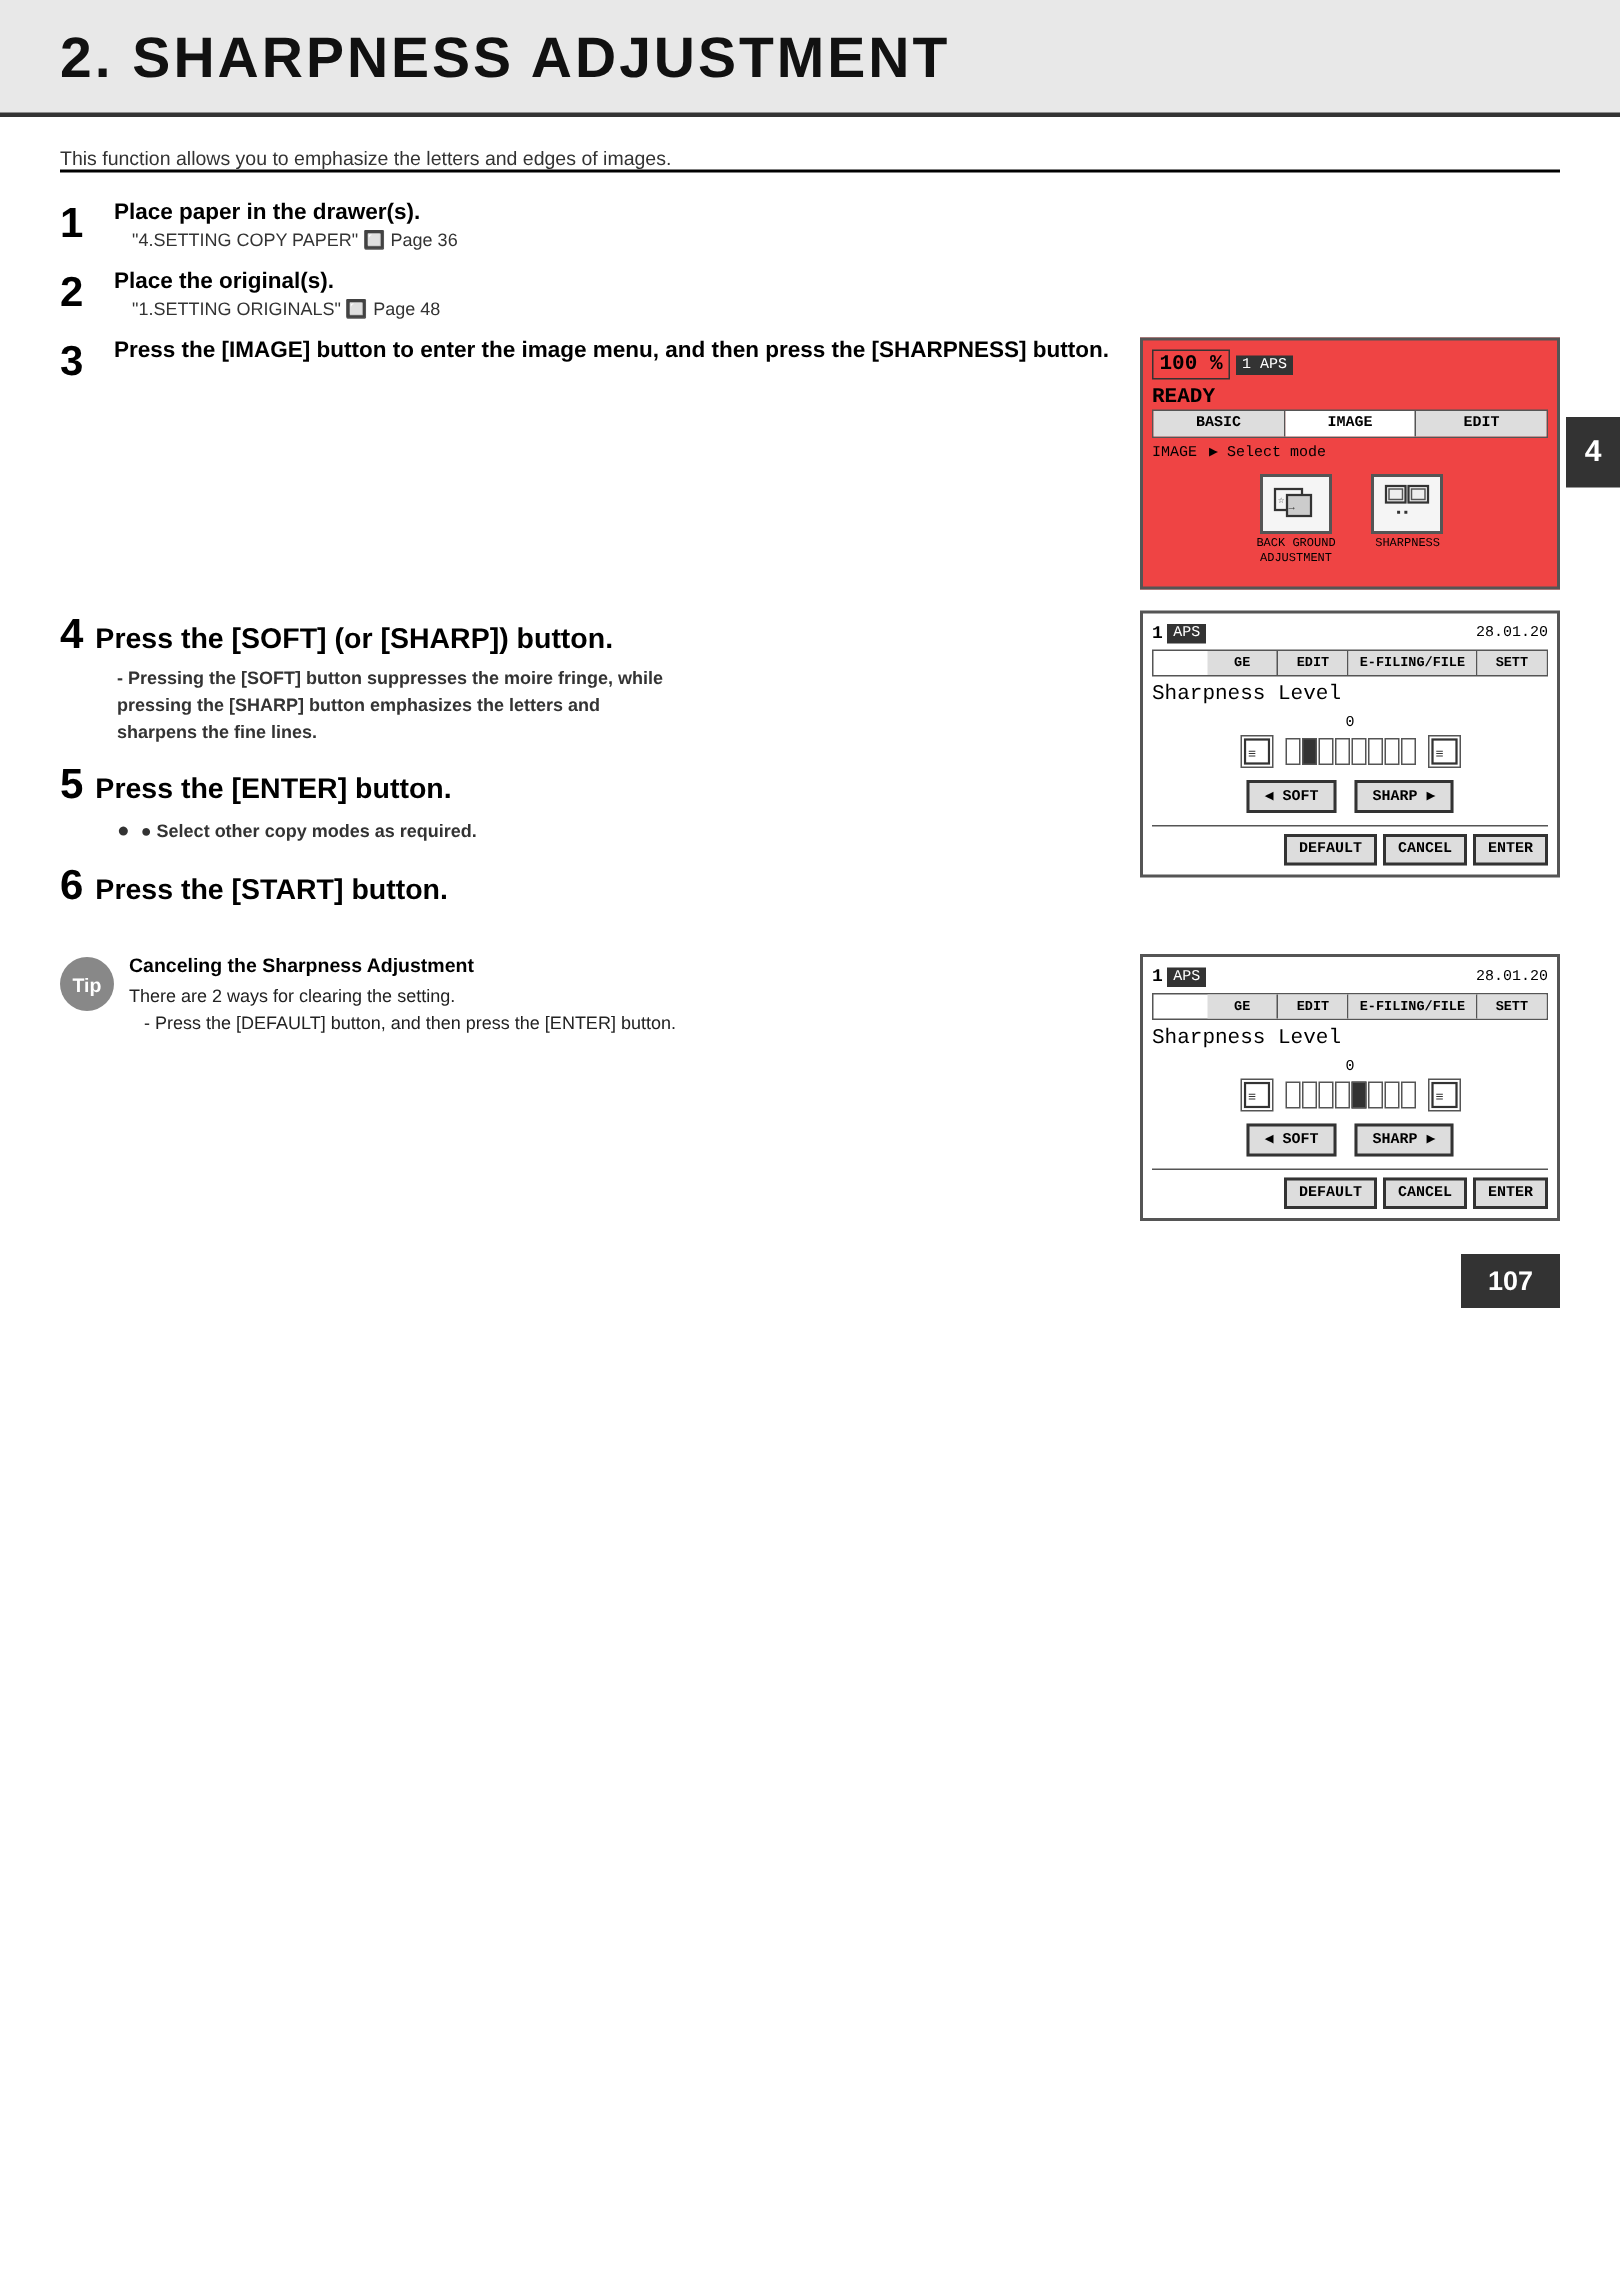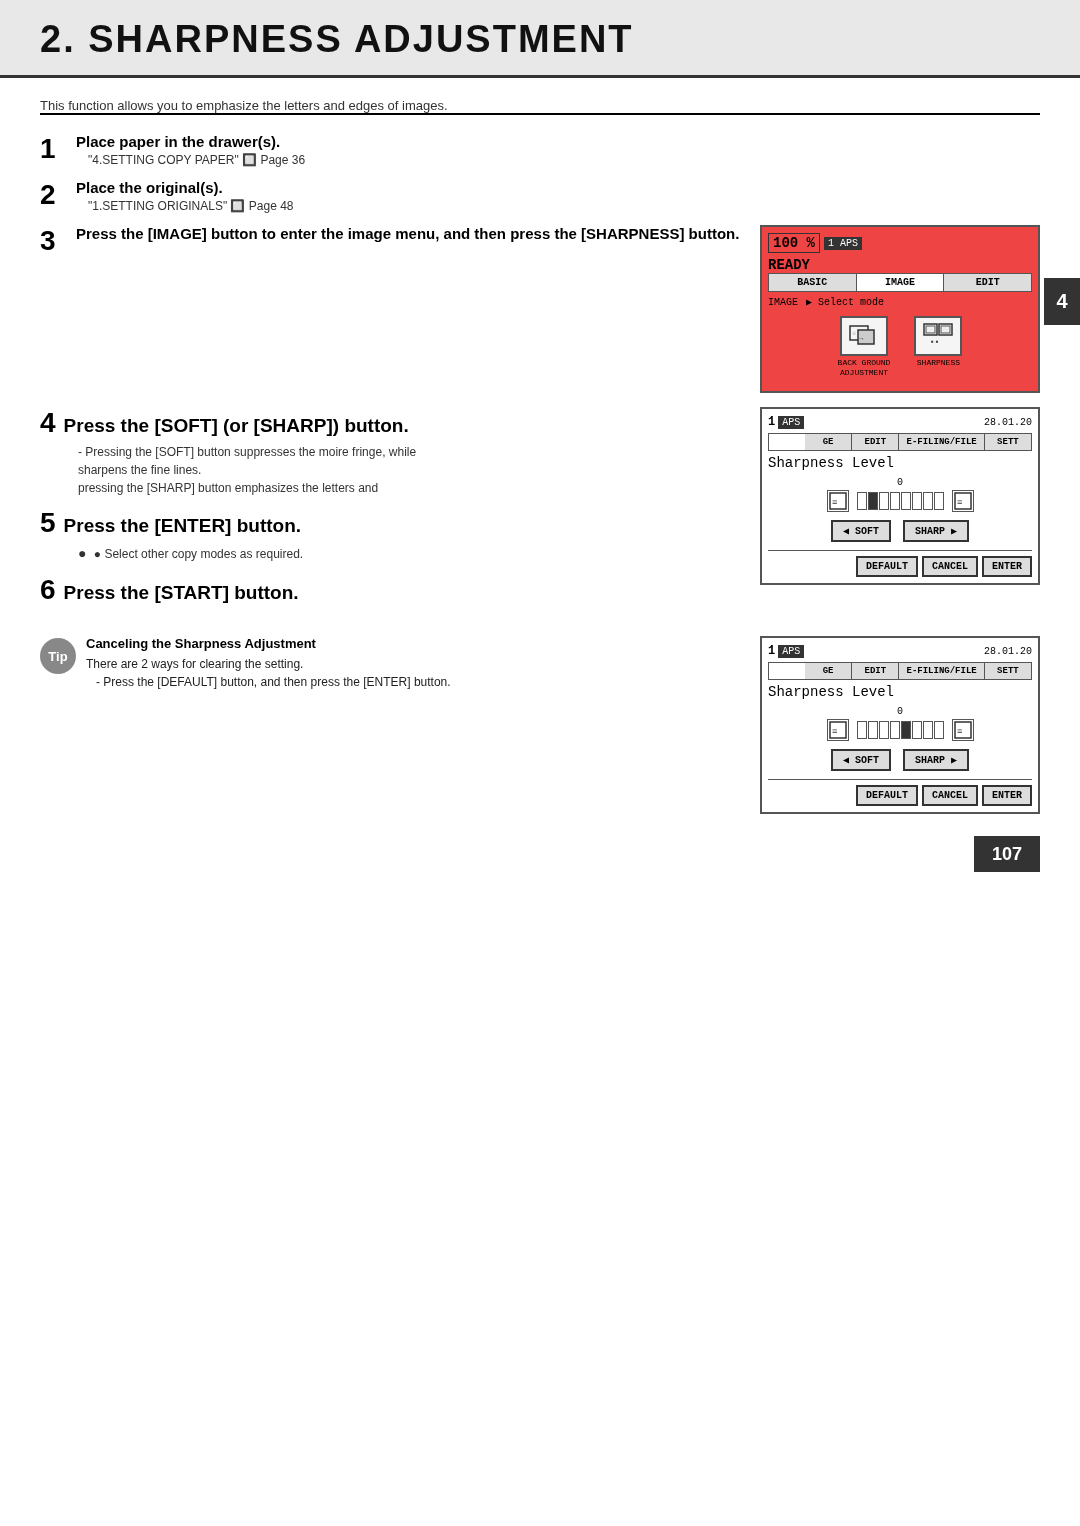--- a/index.html
+++ b/index.html
@@ -396,20 +396,21 @@
     .step-num-large {
       font-size: 28px;
       font-weight: 900;
     }
 
     .step-sub-text {
       font-size: 12px;
       color: #333;
       margin-left: 38px;
       line-height: 1.5;
+      font-weight: bold;
     }
 
     .bullet-dot {
       font-size: 14px;
       margin-right: 4px;
     }
 
     
     .step3-block {
       display: flex;
@@ -509,22 +510,22 @@
 
   <div class="steps-456-wrapper">
     <div class="steps-456-left">
 
       <div class="step-456">
         <div class="step-456-title">
           <span class="step-num-large">4</span>
           <span>Press the [SOFT] (or [SHARP]) button.</span>
         </div>
         <div class="step-sub-text">- Pressing the [SOFT] button suppresses the moire fringe, while</div>
+        <div class="step-sub-text">pressing the [SHARP] button emphasizes the letters and</div>
         <div class="step-sub-text">sharpens the fine lines.</div>
-        <div class="step-sub-text">pressing the [SHARP] button emphasizes the letters and</div>
       </div>
 
       <div class="step-456">
         <div class="step-456-title">
           <span class="step-num-large">5</span>
           <span>Press the [ENTER] button.</span>
         </div>
         <div class="step-sub-text">
           <span class="bullet-dot">●</span>
           <span>● Select other copy modes as required.</span>

